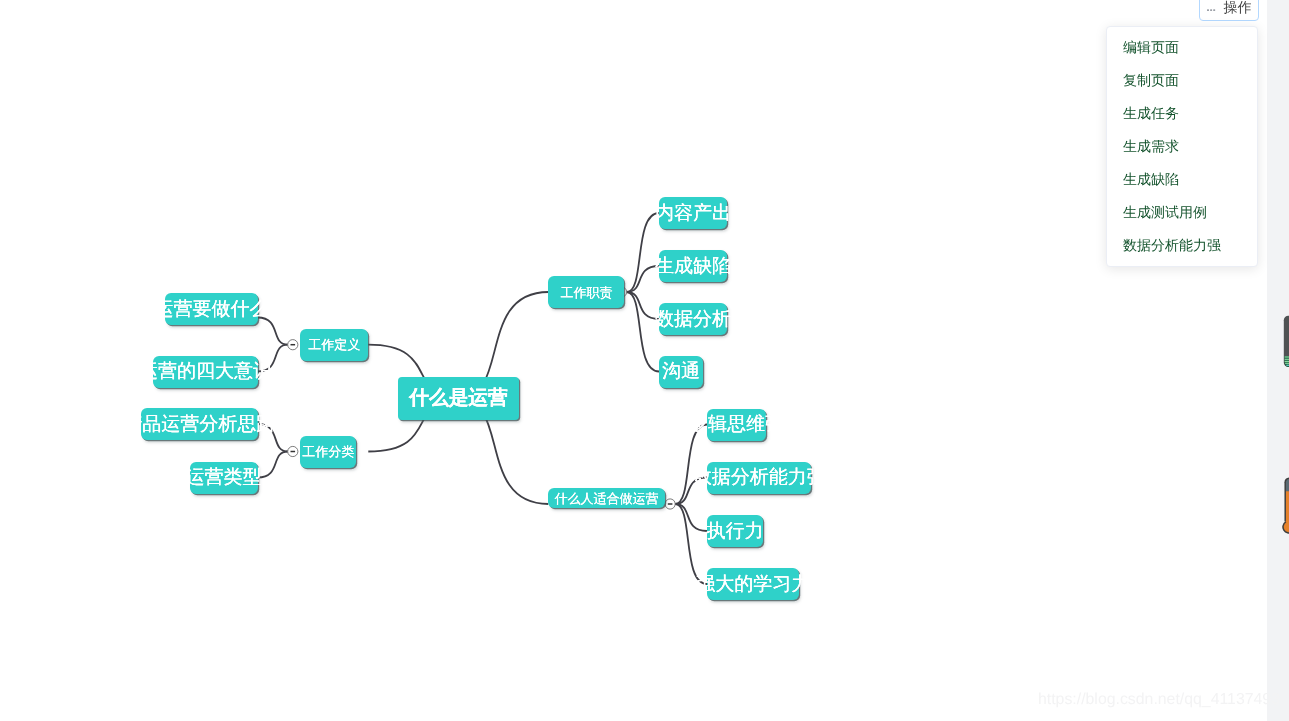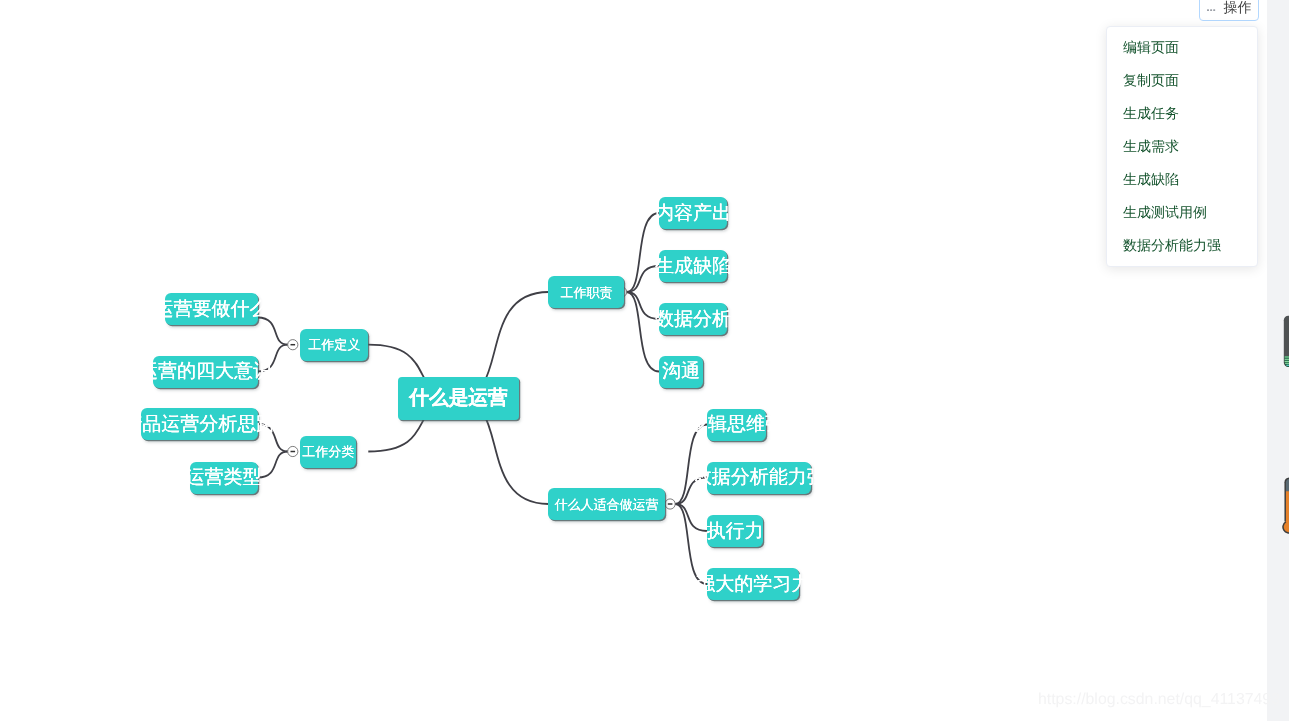--- a/index.html
+++ b/index.html
@@ -70,21 +70,21 @@
         <g>
           <circle cx="670.1" cy="504" r="5.1" fill="#fff" stroke="#666" stroke-width="0.85"></circle>
           <line x1="667.8000000000001" x2="672.4" y1="504" y2="504" stroke="#333" stroke-width="1.5"></line>
         </g>
       </svg>
     <div id="nodes">
         <div class="node rootnode" style="left: 398px; top: 377px; width: 121px; height: 43px;">什么是运营</div>
         <div class="node lvl2" style="left: 300.3px; top: 328.7px; width: 68px; height: 32px;">工作定义</div>
         <div class="node lvl2" style="left: 300.3px; top: 435.5px; width: 56px; height: 32px;">工作分类</div>
         <div class="node lvl2" style="left: 548.4px; top: 276px; width: 76px; height: 32px;">工作职责</div>
-        <div class="node lvl2" style="left: 548.3px; top: 488px; width: 116.6px; height: 32px;">什么人适合做运营</div>
+        <div class="node lvl2" style="left: 548.3px; top: 488px; width: 116.6px; height: 20px;">什么人适合做运营</div>
         <div class="node lvl3" style="left: 165.3px; top: 293px; width: 92.3px; height: 32px;">运营要做什么</div>
         <div class="node lvl3" style="left: 153.2px; top: 355.5px; width: 104.4px; height: 32px;">运营的四大意识</div>
         <div class="node lvl3" style="left: 141px; top: 408px; width: 116.6px; height: 32px;">产品运营分析思路</div>
         <div class="node lvl3" style="left: 189.6px; top: 461.5px; width: 68px; height: 32px;">运营类型</div>
         <div class="node lvl3" style="left: 659.1px; top: 197px; width: 68px; height: 32px;">内容产出</div>
         <div class="node lvl3" style="left: 659.1px; top: 250px; width: 68px; height: 32px;">生成缺陷</div>
         <div class="node lvl3" style="left: 659.1px; top: 303px; width: 68px; height: 32px;">数据分析</div>
         <div class="node lvl3" style="left: 659.1px; top: 355.5px; width: 43.7px; height: 32px;">沟通</div>
         <div class="node lvl3" style="left: 707px; top: 408.5px; width: 59px; height: 32px;">逻辑思维强</div>
         <div class="node lvl3" style="left: 707px; top: 461.5px; width: 104.4px; height: 32px;">数据分析能力强</div>

